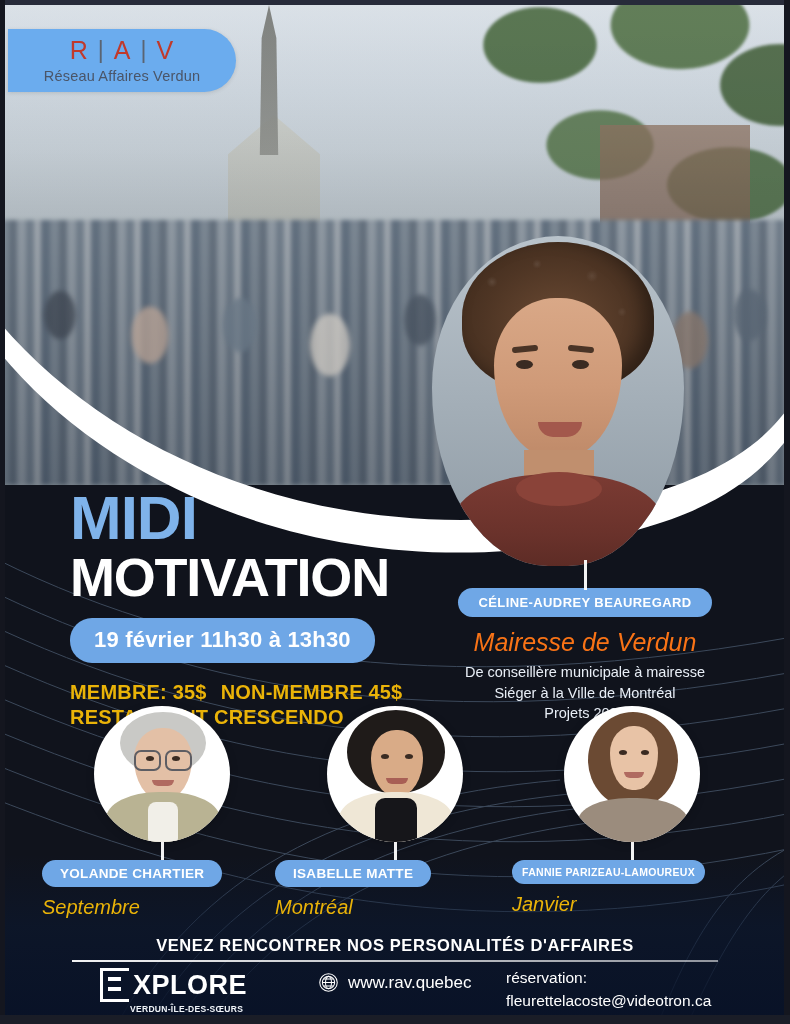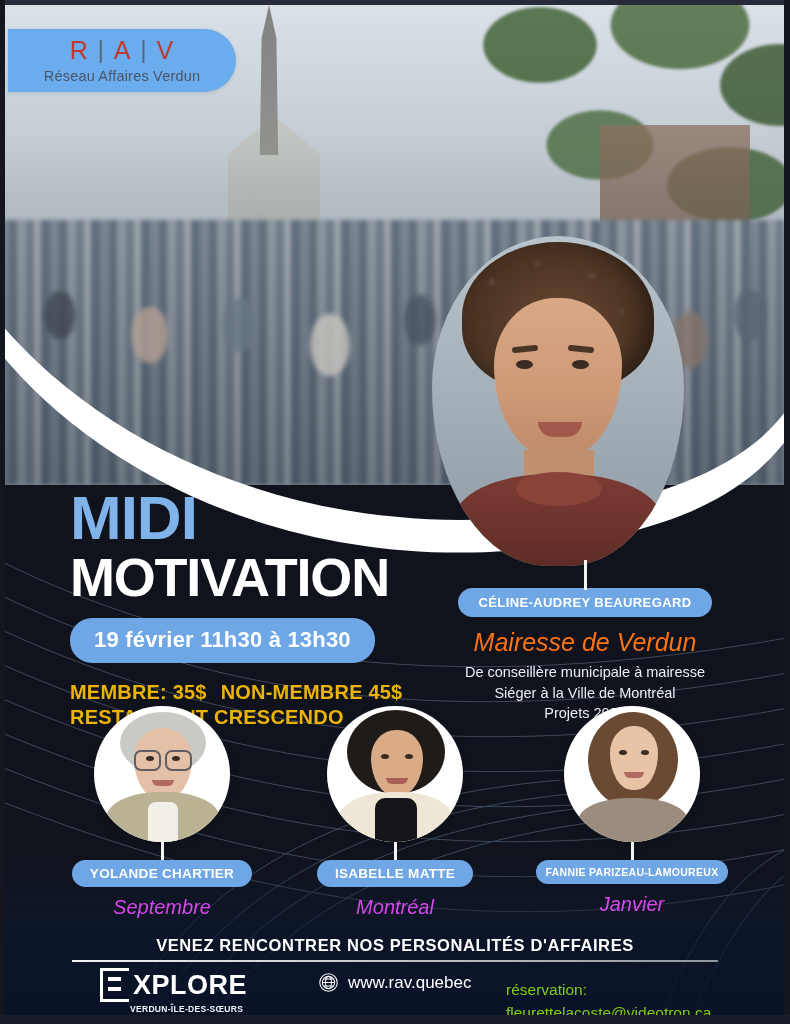--- a/index.html
+++ b/index.html
@@ -252,39 +252,39 @@
     margin-top:11px;font-size:25px;font-style:italic;color:#f97316;font-weight:400;
   }
   .bullets{
     margin-top:5px;font-size:14.5px;color:#e8eef6;line-height:1.42;font-weight:400;
   }
 
   
   .speakers{
     position:absolute;left:0;top:706px;width:790px;height:230px;z-index:50;
   }
-  .spk{position:absolute;width:240px;text-align:center;}
+  .spk{position:absolute;width:240px;text-align:left;}
   .spk.s1{left:42px;}
   .spk.s2{left:275px;}
   .spk.s3{left:512px;}
   .spk-circle{
     width:136px;height:136px;border-radius:50%;margin:0 auto;
     background:#ffffff;overflow:hidden;position:relative;
     box-shadow:0 2px 8px rgba(0,0,0,.18);
   }
   .spk-stem{width:3px;height:18px;background:#ffffff;margin:0 auto;opacity:.95;}
   .spk-pill{
     display:inline-block;background:#6fa7e6;color:#ffffff;
     font-weight:700;padding:6px 18px;border-radius:15px;
     letter-spacing:.3px;white-space:nowrap;
   }
   .spk.s1 .spk-pill,.spk.s2 .spk-pill{font-size:13.5px;}
   .spk.s3 .spk-pill{font-size:10.5px;padding:6px 10px;}
   .spk-month{
-    margin-top:9px;font-size:20px;font-style:italic;color:#d946ef;font-weight:400;
+    margin-top:9px;font-size:20px;font-style:italic;color:#eab308;font-weight:400;
   }
 
   
   .p-hair{position:absolute;border-radius:50%;}
   .p-face{position:absolute;border-radius:48% 48% 46% 46%/42% 42% 58% 58%;}
   .p-body{position:absolute;border-radius:46% 46% 0 0;}
   .p-eye{position:absolute;width:8px;height:5px;background:#3a2b22;border-radius:50%;}
   .p-mouth{position:absolute;height:6px;border-radius:0 0 12px 12px;}
 
   
@@ -344,21 +344,21 @@
   }
   .exp-url{
     font-size:9px;font-weight:700;letter-spacing:.2px;margin-top:4px;color:#dde6f0;
   }
   .web{
     position:absolute;left:318px;top:6px;display:flex;align-items:center;gap:9px;
     color:#ffffff;font-size:17px;
   }
   .globe{width:21px;height:21px;}
   .reserv{
-    position:absolute;left:506px;top:12px;color:#84cc16;font-size:15.5px;line-height:1.5;
+    position:absolute;left:506px;top:0px;color:#ffffff;font-size:15.5px;line-height:1.5;
   }
 </style>
 </head>
 <body>
 
 <div id="poster">
 
   <div class="photo-band">
     <div class="ph-sky"></div>
     <div class="ph-church"></div>

